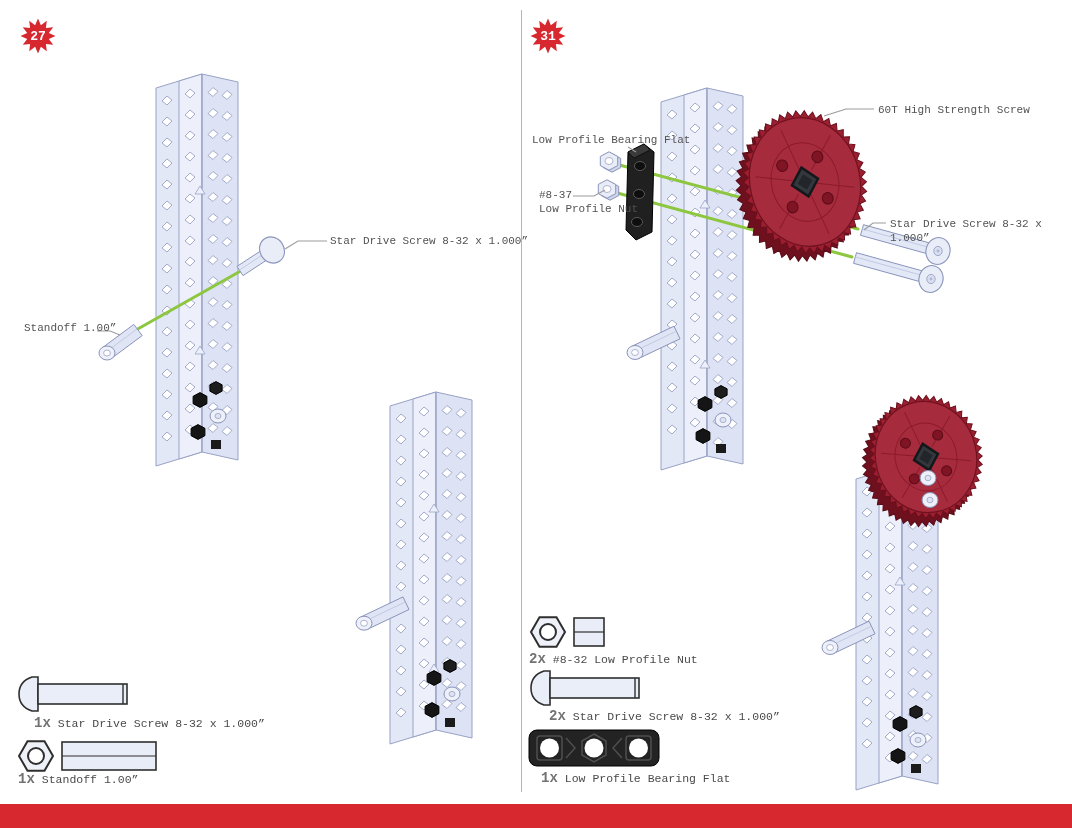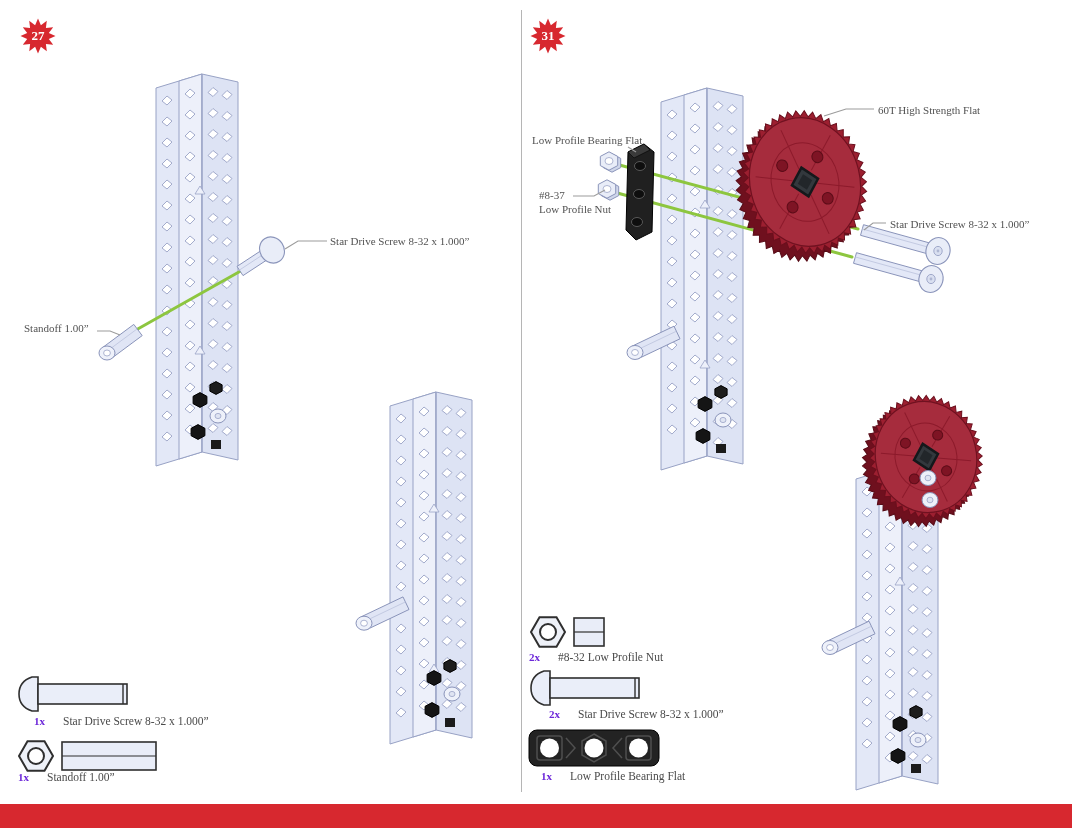--- a/index.html
+++ b/index.html
@@ -1,26 +1,26 @@
 <!DOCTYPE html>
 <html><head>
 <meta charset="utf-8">
 <style>
   *{margin:0;padding:0;box-sizing:border-box}
   html,body{background:#ffffff}
   .page{position:relative;width:1072px;height:828px;background:#fff;overflow:hidden;
-        font-family:Liberation Serif, serif;}
+        font-family:Liberation Mono, monospace;}
   #scene{position:absolute;left:0;top:0}
   .badge{position:absolute;width:36px;height:36px}
   .badge svg{position:absolute;left:0;top:0}
   .badge .badge-num{position:absolute;left:0;top:0;width:36px;height:36px;display:flex;
         align-items:center;justify-content:center;color:#fff;font-weight:bold;font-size:13px}
   .callout{position:absolute;font-size:11px;line-height:14px;color:#525252;white-space:pre-line}
   .pcap{position:absolute;font-size:11.5px;color:#4a4a4a;white-space:nowrap}
-  .pcap .qty{font-weight:bold;color:#6d28d9;font-size:11px;margin-right:18px}
+  .pcap .qty{font-weight:bold;color:#737373;font-size:14px;margin-right:7px}
   .picon{position:absolute}
   .divider{position:absolute;left:521px;top:10px;width:1px;height:782px;background:#b5b5b5}
   .bottombar{position:absolute;left:0;top:804px;width:1072px;height:24px;background:#d7282f}
 </style>
 </head>
 <body>
 
 <div class="page">
 
   <svg id="scene" width="1072" height="828" viewBox="0 0 1072 828">
@@ -441,21 +441,21 @@
         <polygon points="18.0,0.5 20.9,7.2 26.8,2.8 25.9,10.1 33.2,9.3 28.8,15.1 35.5,18.0 28.8,20.9 33.2,26.7 25.9,25.9 26.8,33.2 20.9,28.8 18.0,35.5 15.1,28.8 9.3,33.2 10.1,25.9 2.8,26.8 7.2,20.9 0.5,18.0 7.2,15.1 2.8,9.2 10.1,10.1 9.2,2.8 15.1,7.2" fill="#d7282f"></polygon>
       </svg>
     <span class="badge-num">31</span>
   </div>
 
   <div class="callout" style="left:330px;top:234px">Star Drive Screw 8-32 x 1.000”</div>
   <div class="callout" style="left:24px;top:321px">Standoff 1.00”</div>
   <div class="callout" style="left:532px;top:133px">Low Profile Bearing Flat</div>
   <div class="callout" style="left:539px;top:188px">#8-37
 Low Profile Nut</div>
-  <div class="callout" style="left:878px;top:103px">60T High Strength Flat</div>
+  <div class="callout" style="left:878px;top:103px">60T High Strength Screw</div>
   <div class="callout" style="left:890px;top:217px">Star Drive Screw 8-32 x 1.000”</div>
 
   <svg class="picon" style="left:16px;top:676px" width="118" height="36" viewBox="0 0 118 36">
     <path d="M16,1 C7,4 3,10 3,18 C3,26 7,32 16,35 L22,35 L22,1 Z" fill="#eaeef9" stroke="#2f2f2f" stroke-width="1.6"></path>
     <rect x="22" y="8" width="89" height="20" fill="#eaeef9" stroke="#2f2f2f" stroke-width="1.6"></rect>
     <line x1="107" y1="8" x2="107" y2="28" stroke="#2f2f2f" stroke-width="1.4"></line>
   </svg>
   <div class="pcap" style="left:34px;top:715px">
     <span class="qty">1x</span><span class="pname">Star Drive Screw 8-32 x 1.000”</span>
   </div>

